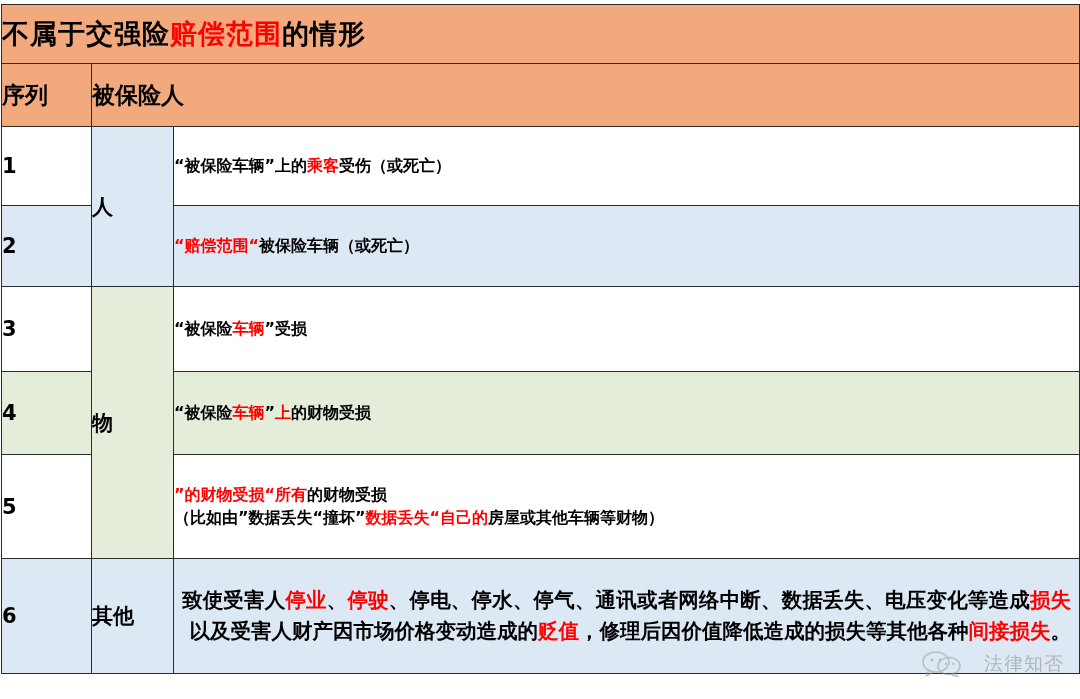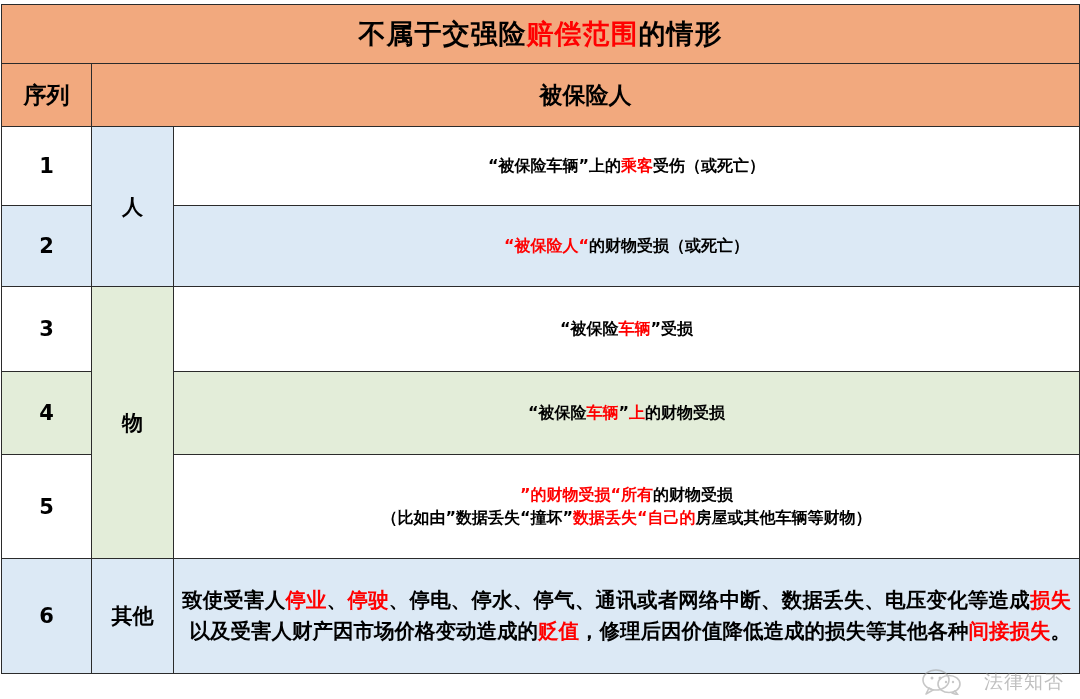--- a/index.html
+++ b/index.html
@@ -28,21 +28,21 @@
     table-layout: fixed;
     width: 1078px;
     margin-left: 1px;
     margin-top: 4px;
   }
 
   table.grid td {
     border: 1px solid #2b2b2b;
     padding: 0;
     vertical-align: middle;
-    text-align: center;
+    text-align: left;
     color: #000000;
     font-weight: bold;
   }
 
   
   col.c-seq   { width: 90px; }
   col.c-cat   { width: 82px; }
   col.c-body  { width: 906px; }
 
   
@@ -92,21 +92,21 @@
 
   .red  { color: #FF0000; }
   .blk  { color: #000000; }
 
   .line { display: block; white-space: nowrap; }
 
   
   #watermark {
     position: absolute;
     right: 16px;
-    bottom: 8px;
+    bottom: 26px;
     display: flex;
     align-items: center;
     gap: 22px;
     opacity: 0.55;
     pointer-events: none;
     user-select: none;
   }
   #watermark .wm-text {
     font-size: 19px;
     color: #8c8c8c;
@@ -143,21 +143,21 @@
         <td class="seq-cell bg-white" style="height:78px">1</td>
         <td class="cat-cell bg-blue" rowspan="2">人</td>
         <td class="body-cell bg-white">
           <span class="line"><span class="blk">“被保险车辆”上的</span><span class="red">乘客</span><span class="blk">受伤（或死亡）</span></span>
         </td>
       </tr>
 
       <tr>
         <td class="seq-cell bg-blue" style="height:80px">2</td>
         <td class="body-cell bg-blue">
-          <span class="line"><span class="red">“被保险人“</span><span class="blk">的财物受损（或死亡）</span></span>
+          <span class="line"><span class="red">“赔偿范围“</span><span class="blk">被保险车辆（或死亡）</span></span>
         </td>
       </tr>
 
       <tr>
         <td class="seq-cell bg-white" style="height:84px">3</td>
         <td class="cat-cell bg-green" rowspan="3">物</td>
         <td class="body-cell bg-white">
           <span class="line"><span class="blk">“被保险</span><span class="red">车辆</span><span class="blk">”受损</span></span>
         </td>
       </tr>

